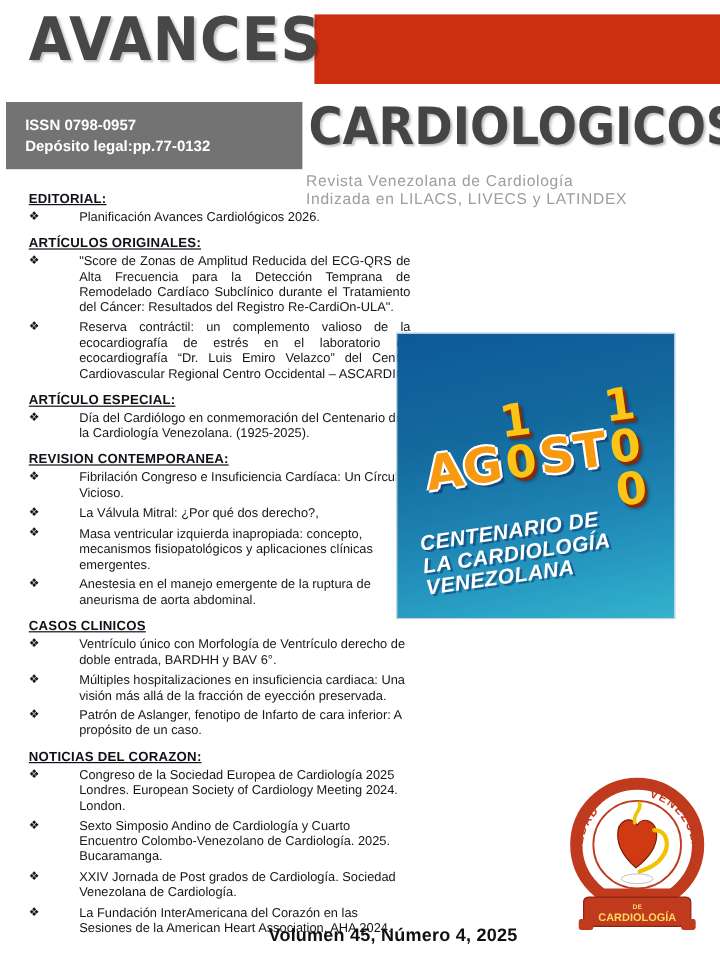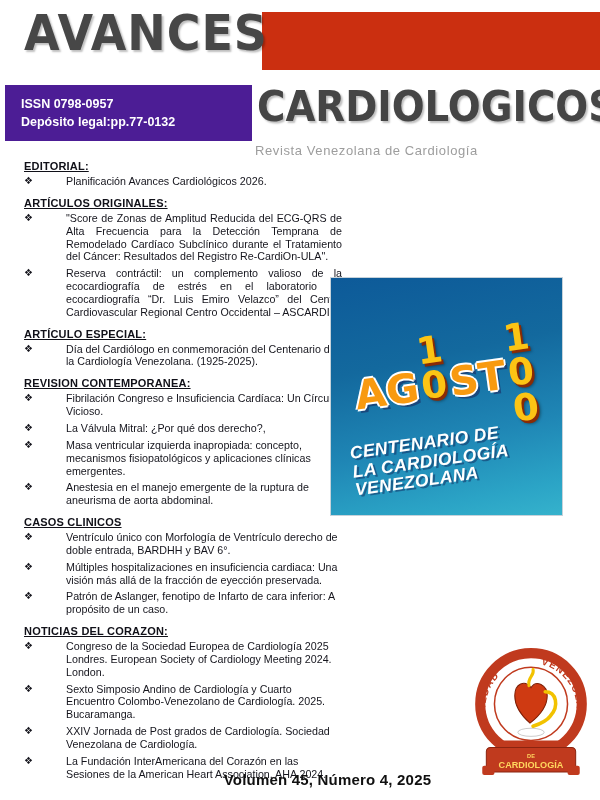--- a/index.html
+++ b/index.html
@@ -5,21 +5,21 @@
   * { margin:0; padding:0; box-sizing:border-box; }
   html,body { background:#e9e9e9; }
   .page {
     position:relative; width:600px; height:800px; margin:0 auto;
     background:#ffffff; overflow:hidden;
     font-family:"Liberation Sans", sans-serif; color:#1b1b1b;
   }
 
   
   .band-top   { position:absolute; left:262px; top:12px; width:338px; height:58px; background:#cb2f10; }
-  .band-issn  { position:absolute; left:5px;  top:85px; width:247px; height:56px; background:#4c1d95;
+  .band-issn  { position:absolute; left:5px;  top:85px; width:247px; height:56px; background:#737373;
                 padding:10px 6px 14px 16px; }
   .band-issn div { color:#ffffff; font-weight:bold; font-size:12.5px; line-height:1.45; white-space:nowrap; }
   .title-avances {
     position:absolute; left:24px; top:8px; font-family:"DejaVu Sans", sans-serif;
     font-weight:bold; font-size:50px; line-height:1; color:#474747; letter-spacing:1px;
     transform:scaleX(0.92); transform-origin:left top; text-shadow:2px 2px 2px rgba(0,0,0,0.25);
   }
   .title-cardio {
     position:absolute; left:257px; top:80px; font-family:"DejaVu Sans", sans-serif;
     font-weight:bold; font-size:43px; line-height:1.25; color:#454545; white-space:nowrap;
@@ -74,20 +74,21 @@
 
   <div class="band-issn">
     <div>ISSN 0798-0957</div>
     <div>Depósito legal:pp.77-0132</div>
   </div>
 
   <div class="title-cardio">CARDIOLOGICOS</div>
 
   <div class="subtitle">
     <div>Revista Venezolana de Cardiología</div>
+    <div>Indizada en LILACS, LIVECS y LATINDEX</div>
   </div>
 
   <div class="toc">
 
     <div class="sec">
       <div class="sec-head">EDITORIAL:</div>
       <div class="item">
         <span class="bullet">❖</span>
         <span class="txt">Planificación Avances Cardiológicos 2026.</span>
       </div>

